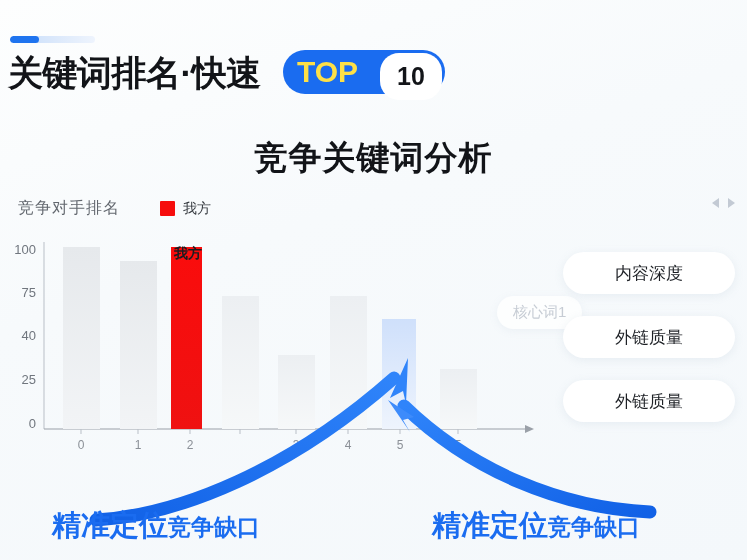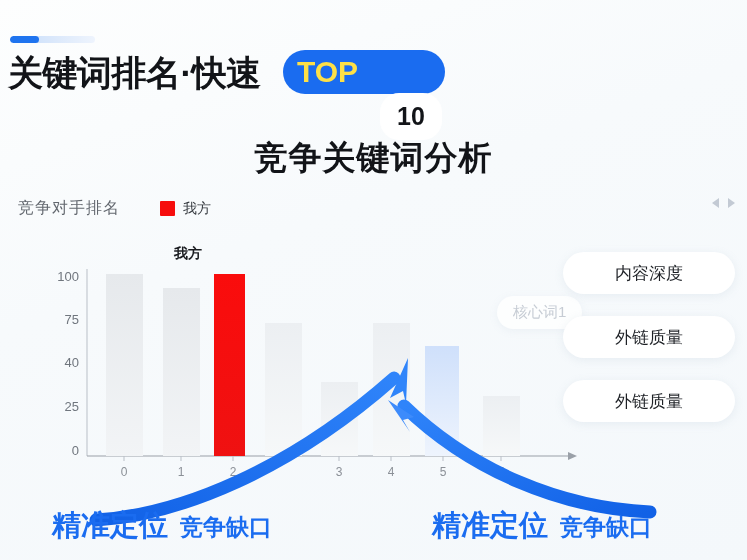--- a/index.html
+++ b/index.html
@@ -82,21 +82,20 @@
     position: absolute;
     right: 3px;
     top: 3px;
     width: 62px;
     height: 47px;
     border-radius: 19px;
     background: #ffffff;
     display: flex;
     align-items: center;
     justify-content: center;
-    margin-top: 40px;
   }
   .top-badge-num {
     color: #121418;
     font-size: 25px;
     font-weight: bold;
     line-height: 1;
   }
 
   
   .main-title {
@@ -160,24 +159,23 @@
     border-top: 5px solid transparent;
     border-bottom: 5px solid transparent;
   }
   .tri-left  { border-right: 7px solid #c3cad4; }
   .tri-right { border-left: 7px solid #c3cad4; }
 
   
   .chart {
     position: absolute;
     left: 0;
-    top: 251px;
+    top: 224px;
     width: 540px;
     height: 240px;
-    padding-left: 43px;
   }
   .chart svg { display: block; }
 
   
   .mine-label {
     position: absolute;
     left: 160px;
     top: 245px;
     width: 56px;
     text-align: center;
@@ -234,21 +232,20 @@
   .callout-right { left: 432px; }
   .callout-strong {
     font-size: 29px;
     font-weight: bold;
     letter-spacing: 0px;
   }
   .callout-weak {
     font-size: 23px;
     font-weight: bold;
     letter-spacing: 0px;
-    margin-left: 12px;
   }
 </style>
 </head>
 <body>
 
 <div class="page">
 
   <div class="progress-track">
     <div class="progress-fill"></div>
   </div>

